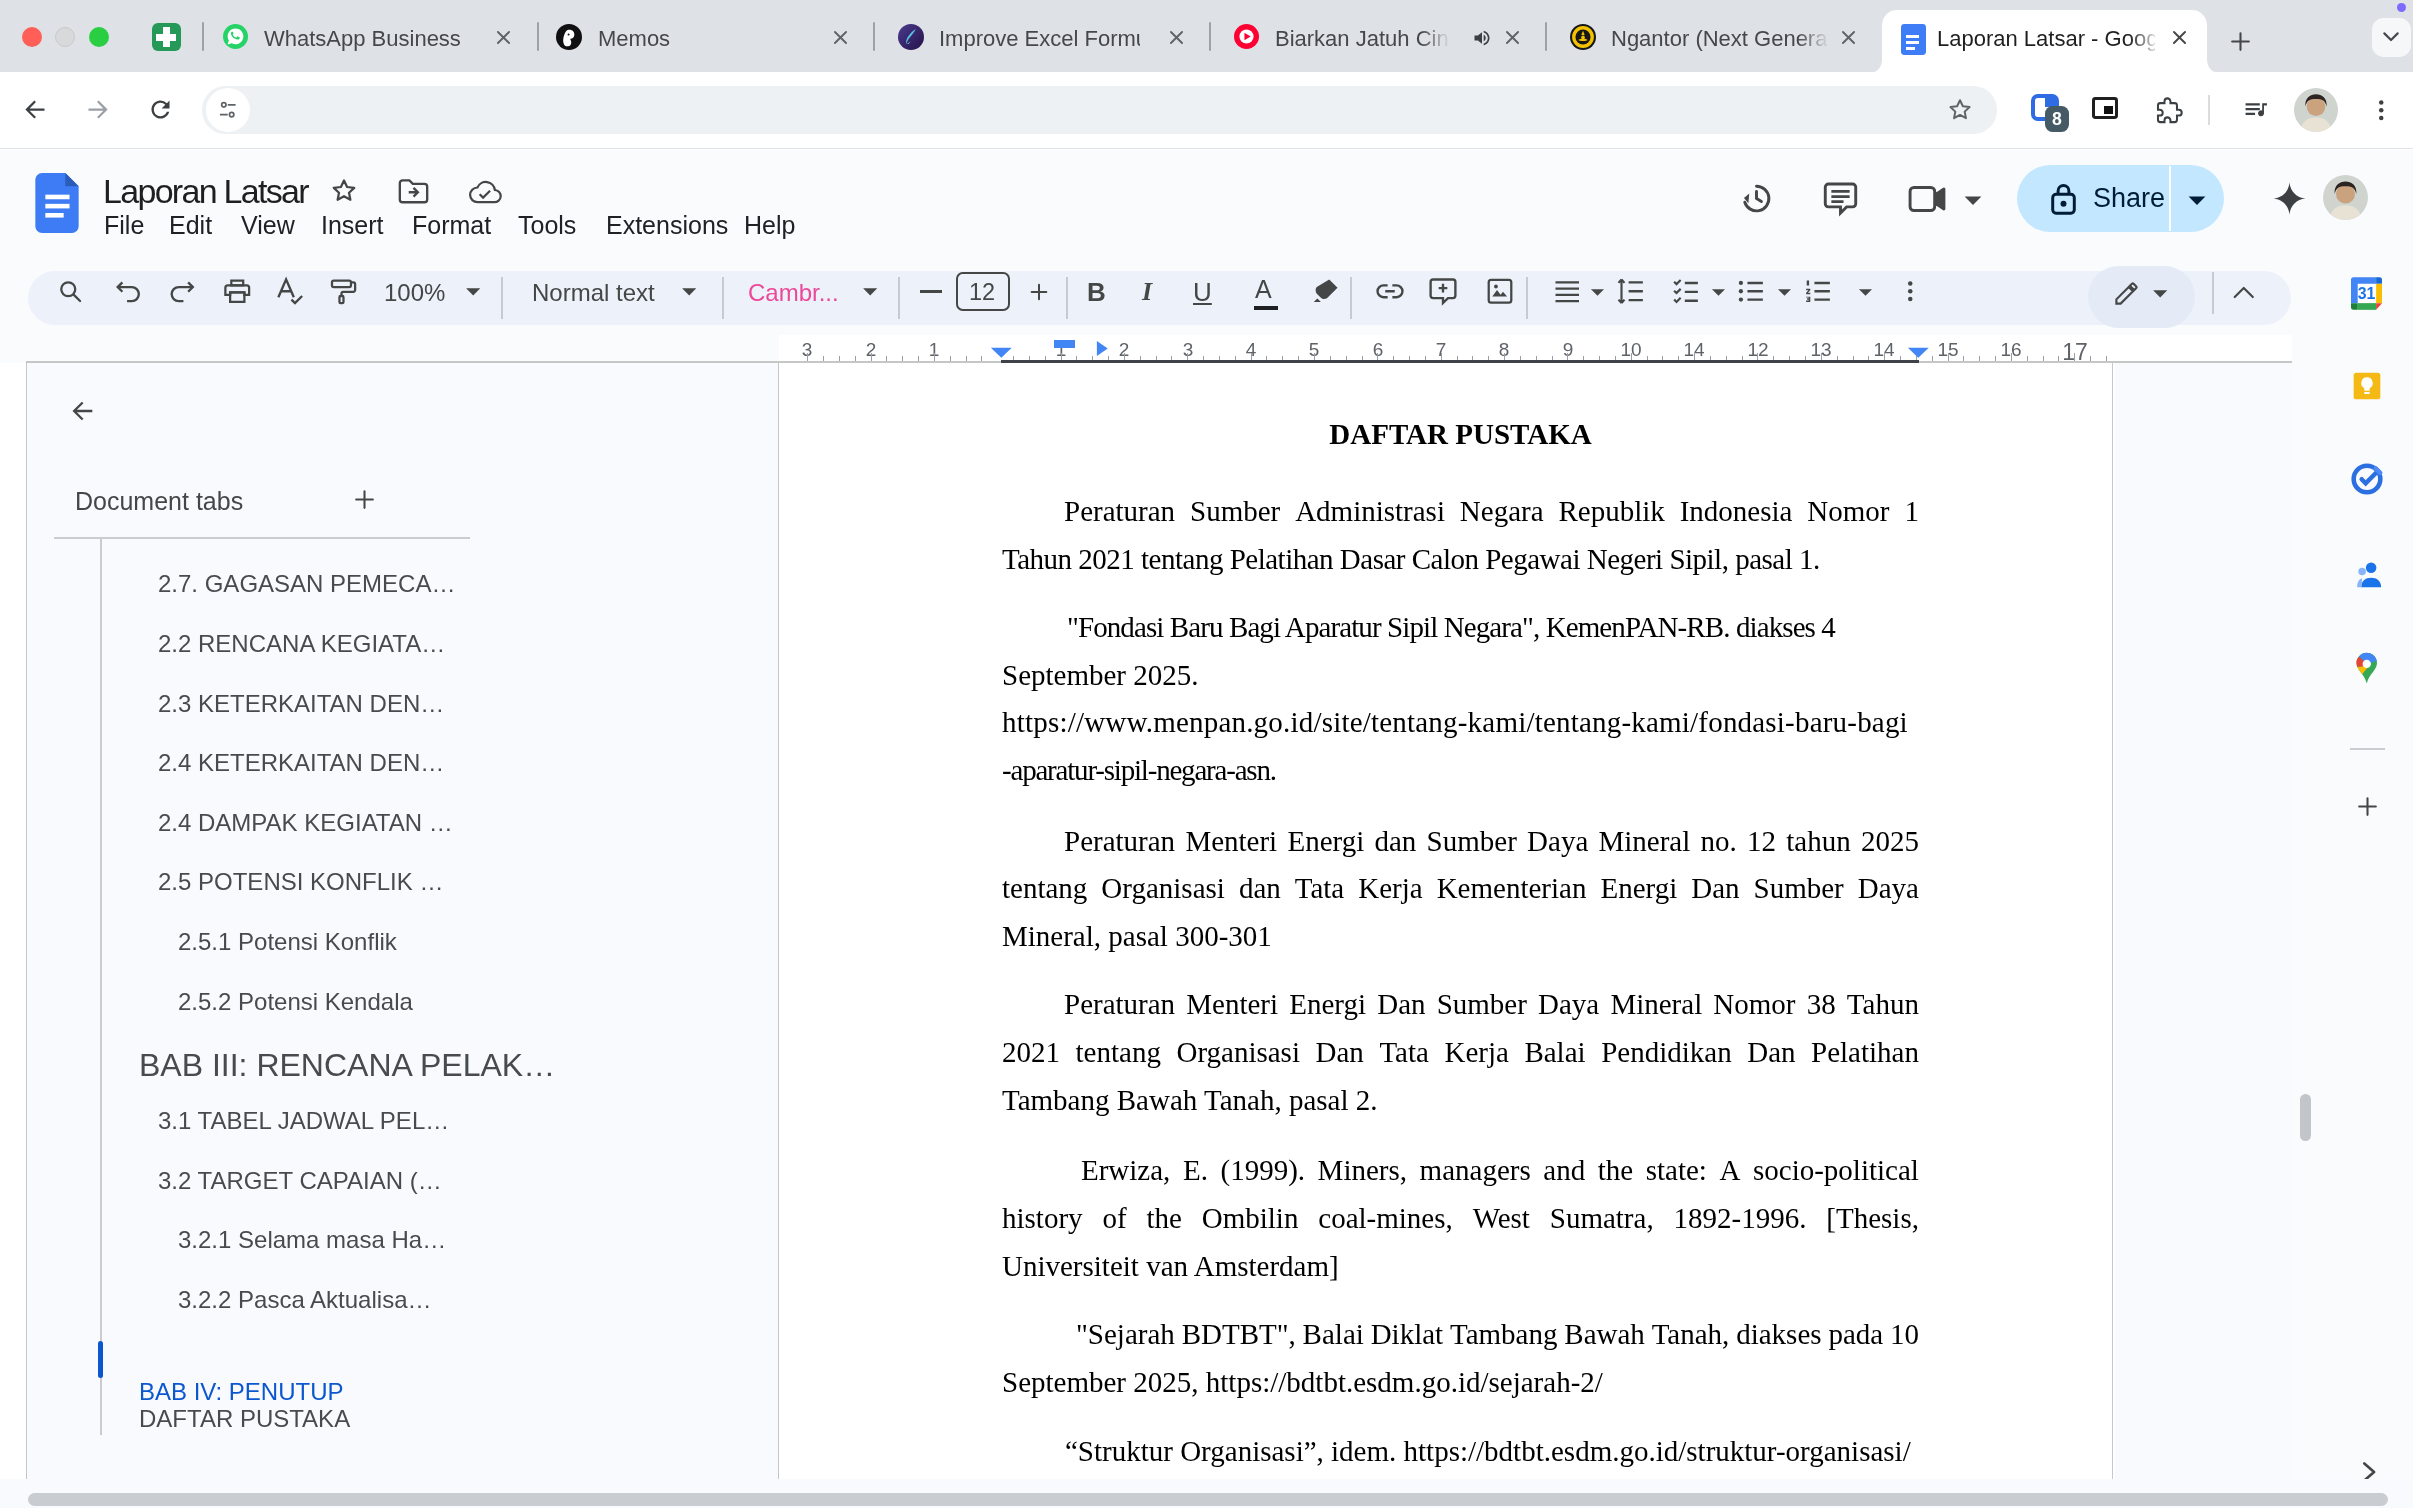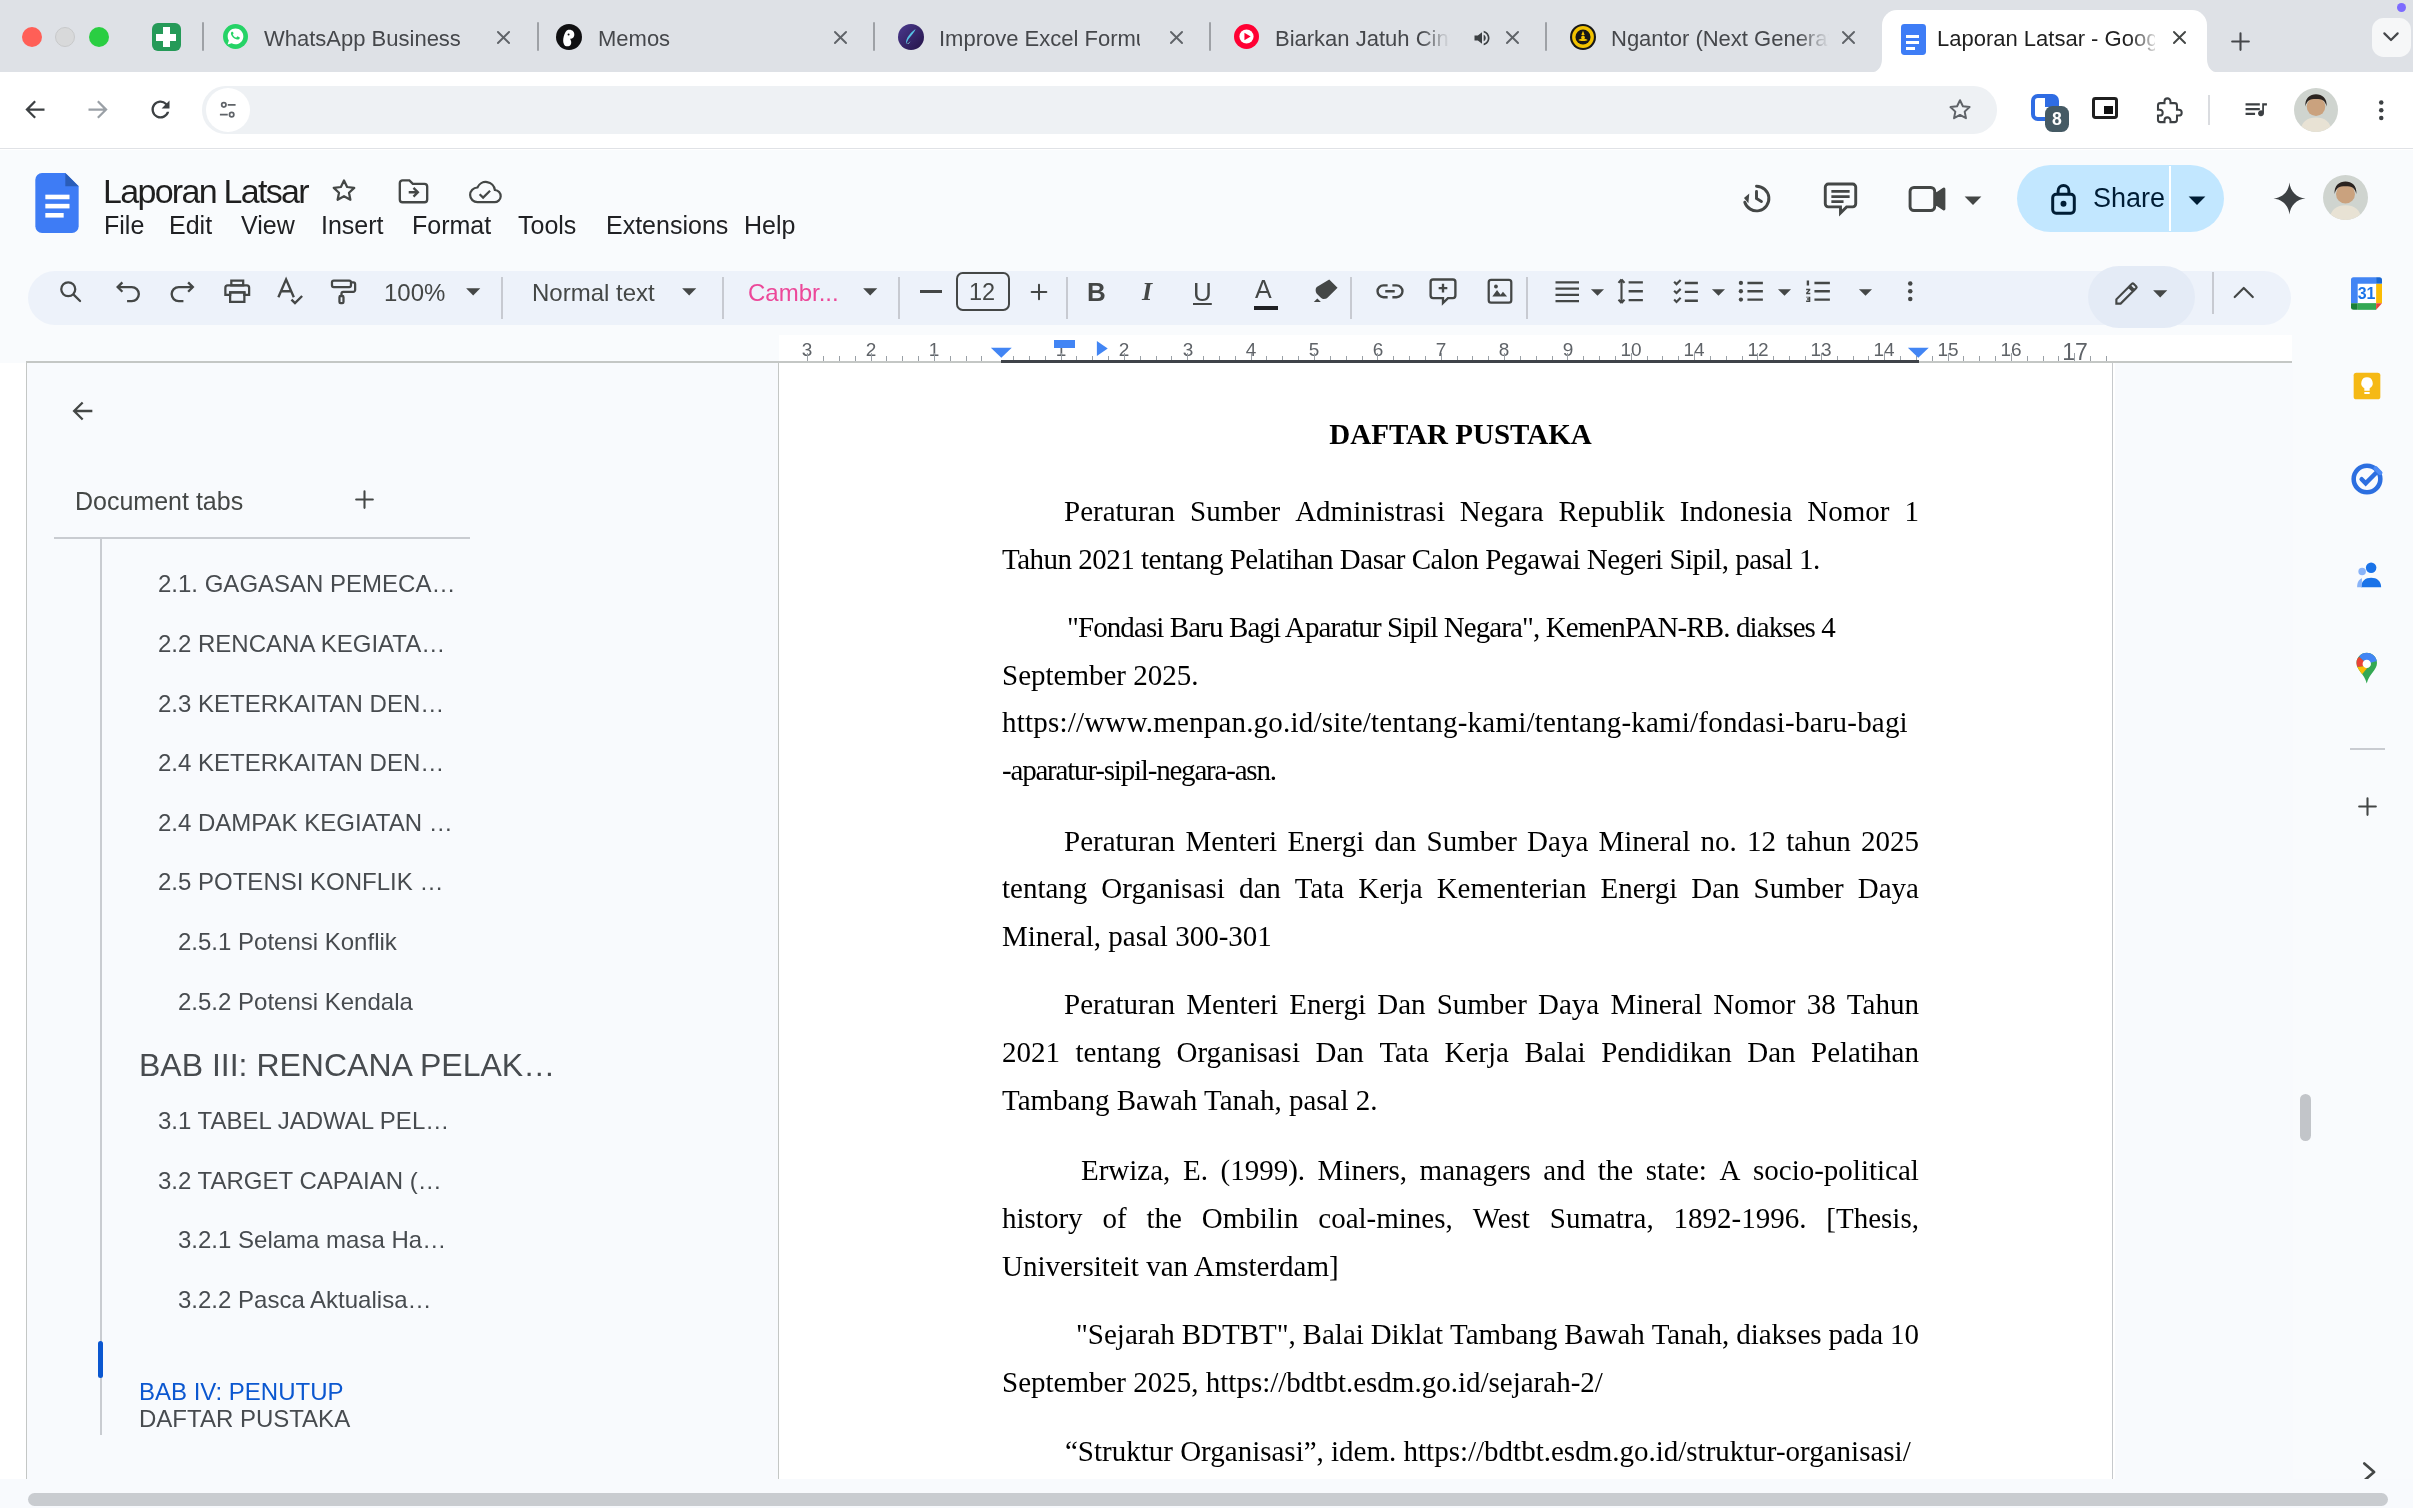--- a/index.html
+++ b/index.html
@@ -513,21 +513,21 @@
 <svg style="left:69px;top:397px;" width="28" height="28" viewBox="0 0 24 24">
       <path d="M20 11H6.8l5.6-5.6L11 4l-8 8 8 8 1.4-1.4L6.8 13H20z" fill="#444746"></path>
     </svg>
 <div class="t" style="left:75px;top:489px;font-size:25px;font-weight:500;color:#444746;">Document tabs</div>
 <svg style="left:352px;top:487px;" width="25" height="25" viewBox="0 0 24 24">
       <path d="M12 4v16M4 12h16" stroke="#444746" stroke-width="2" stroke-linecap="round"></path>
     </svg>
 <div class="abs" style="left:54px;top:537px;width:416px;height:1.7px;background:#c9ccd1;"></div>
 <div class="abs" style="left:100px;top:539px;width:1.7px;height:896px;background:#c9ccd1;"></div>
 <div id="outline">
-      <div class="t" style="left:158px;top:572px;font-size:24px;color:#474b4f;">2.1. GAGASAN PEMECA…</div>
+      <div class="t" style="left:158px;top:572px;font-size:24px;color:#474b4f;">2.7. GAGASAN PEMECA…</div>
       <div class="t" style="left:158px;top:632px;font-size:24px;color:#474b4f;">2.2 RENCANA KEGIATA…</div>
       <div class="t" style="left:158px;top:692px;font-size:24px;color:#474b4f;">2.3 KETERKAITAN DEN…</div>
       <div class="t" style="left:158px;top:751px;font-size:24px;color:#474b4f;">2.4 KETERKAITAN DEN…</div>
       <div class="t" style="left:158px;top:811px;font-size:24px;color:#474b4f;">2.4 DAMPAK KEGIATAN …</div>
       <div class="t" style="left:158px;top:870px;font-size:24px;color:#474b4f;">2.5 POTENSI KONFLIK …</div>
       <div class="t" style="left:178px;top:930px;font-size:24px;color:#474b4f;">2.5.1 Potensi Konflik</div>
       <div class="t" style="left:178px;top:990px;font-size:24px;color:#474b4f;">2.5.2 Potensi Kendala</div>
       <div class="t" style="left:139px;top:1049px;font-size:32px;color:#474b4f;text-align:right;">BAB III: RENCANA PELAK…</div>
       <div class="t" style="left:158px;top:1109px;font-size:24px;color:#474b4f;">3.1 TABEL JADWAL PEL…</div>
       <div class="t" style="left:158px;top:1169px;font-size:24px;color:#474b4f;">3.2 TARGET CAPAIAN (…</div>

